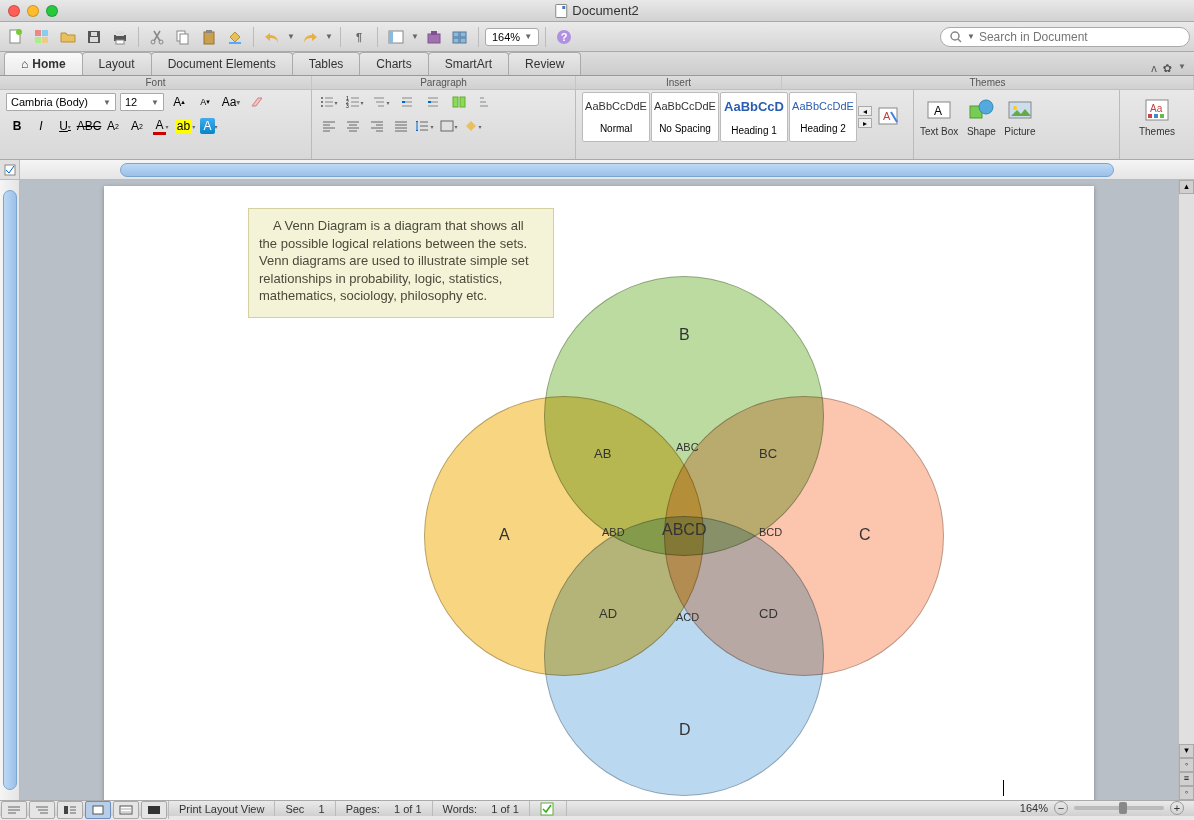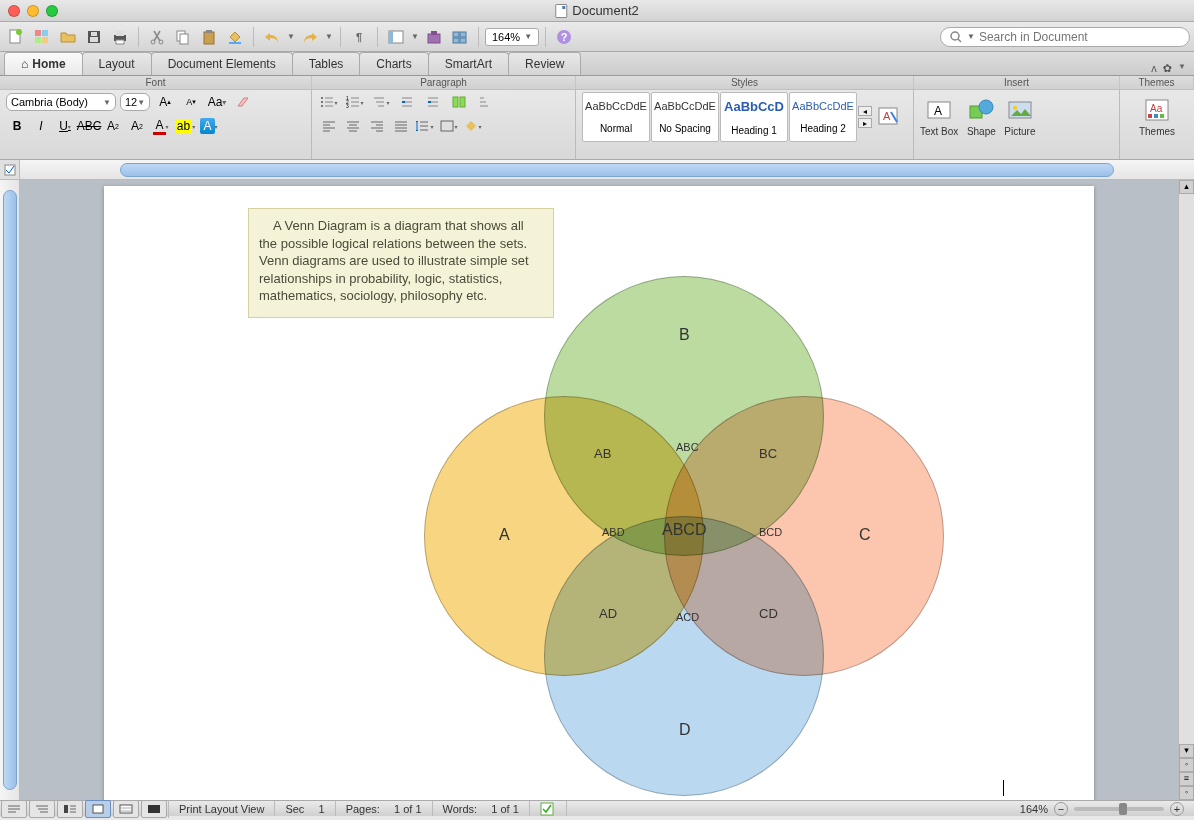--- a/index.html
+++ b/index.html
@@ -28,21 +28,21 @@
 .tab.active { background:linear-gradient(#fafafa,#eaeaea); font-weight:bold; }
 .tabgear { margin-left:auto; padding-right:8px; display:flex; gap:6px; color:#555; }
 
 
 .ribbon { height: 70px; background: linear-gradient(#e8e8e8,#d8d8d8); border-bottom:1px solid #aaa; display:flex; position:relative; }
 .rgroup { border-right:1px solid #bbb; padding: 2px 6px 0 6px; display:flex; flex-direction:column; position:relative; height:100%; }
 .ribbon-labels { height:14px; background:linear-gradient(#ddd,#d0d0d0); display:flex; font-size:10px; color:#555; border-bottom:1px solid #c0c0c0;}
 .ribbon-labels span { text-align:center; border-right:1px solid #c5c5c5; padding-top:1px;}
 
 .font-row1 { display:flex; gap:4px; align-items:center; margin-bottom:4px;}
-.font-sel { border:1px solid #aaa; background:#fff; padding:2px 4px; font-size:11px; border-radius:6px; display:flex; align-items:center;}
+.font-sel { border:1px solid #aaa; background:#fff; padding:2px 4px; font-size:11px; border-radius:1px; display:flex; align-items:center;}
 .font-sel.wide { width:110px; justify-content:space-between;}
 .rbtn { width:22px; height:20px; border:1px solid transparent; border-radius:3px; display:flex; align-items:center; justify-content:center; font-size:12px;}
 .font-row2 { display:flex; gap:2px; align-items:center;}
 .bold { font-weight:bold;} .italic{font-style:italic;} .underline{text-decoration:underline;}
 
 .styles-row { display:flex; gap:1px; height:50px; align-items:stretch; }
 .style-card { width:68px; border:1px solid #bbb; background:#fff; display:flex; flex-direction:column; align-items:center; justify-content:center; font-size:10px; border-radius:2px;}
 .style-card .preview { font-size:11px; color:#333; margin-bottom:11px;}
 .style-card.h1 .preview { color:#2a5db0; font-size:13px; font-weight:bold;}
 .style-card.h2 .preview { color:#2a5db0; font-size:11px;}
@@ -79,21 +79,21 @@
 .cA { background:rgba(245,190,60,.65); left:20px; top:150px; }
 .cB { background:rgba(150,200,110,.65); left:140px; top:30px; }
 .cC { background:rgba(250,160,120,.6); left:260px; top:150px; }
 .cD { background:rgba(140,190,230,.6); left:140px; top:270px; }
 .vlabel { position:absolute; font-size:13px; color:#333; }
 .vlabel.big { font-size:16px; font-weight:500;}
 
 .cursor-line { position:absolute; right:90px; bottom:30px; width:1px; height:16px; background:#000;}
 
 
-.statusbar { height:16px; background:linear-gradient(#eaeaea,#d0d0d0); border-top:1px solid #aaa; display:flex; align-items:center; font-size:11px; color:#333; }
+.statusbar { height:16px; background:linear-gradient(#eaeaea,#d0d0d0); border-top:1px solid #aaa; display:flex; align-items:flex-start; font-size:11px; color:#333; }
 .view-btns { display:flex; border-right:1px solid #bbb; }
 .vbtn { width:26px; height:18px; border:1px solid #aaa; margin:0 1px; background:#e5e5e5; display:flex; align-items:center; justify-content:center; border-radius:2px;}
 .vbtn.active { background:#b8cee8; border-color:#6a8fc0;}
 .status-seg { padding:0 10px; border-right:1px solid #bbb; height:100%; display:flex; align-items:center; gap:4px;}
 .zoom-ctrl { margin-left:auto; display:flex; align-items:center; gap:6px; padding-right:10px;}
 .zslider { width:90px; height:4px; background:#bbb; border-radius:2px; position:relative;}
 .zslider::after{content:''; position:absolute; left:50%; top:-4px; width:8px; height:12px; background:#888; border-radius:2px;}
 
 svg { display:block; }
 .tri { font-size:8px; color:#666; }
@@ -264,34 +264,33 @@
   <div class="tabgear">
     <span>ʌ</span>
     <span>✿</span>
     <span class="tri">▼</span>
   </div>
 </div>
 
 <div class="ribbon-labels">
   <span style="width:312px">Font</span>
   <span style="width:264px">Paragraph</span>
-  <span style="width:338px">Styles</span>
   <span style="width:206px">Insert</span>
   <span style="flex:1">Themes</span>
 </div>
 
 <div class="ribbon">
 
   <div class="rgroup" style="width:312px">
     <div class="font-row1">
       <div class="font-sel wide">
           <span>Cambria (Body)</span>
           <span class="tri">▼</span>
         </div>
-      <div class="font-sel" style="width:30px;justify-content:space-between">
+      <div class="font-sel" style="width:44px;justify-content:space-between">
           <span>12</span>
           <span class="tri">▼</span>
         </div>
       <div class="rbtn">A<sup style="font-size:7px">▴</sup></div>
       <div class="rbtn">
           <span style="font-size:9px">A</span>
           <sup style="font-size:7px">▾</sup>
         </div>
       <div class="rbtn">Aa<span class="tri">▾</span></div>
       <div class="rbtn">

